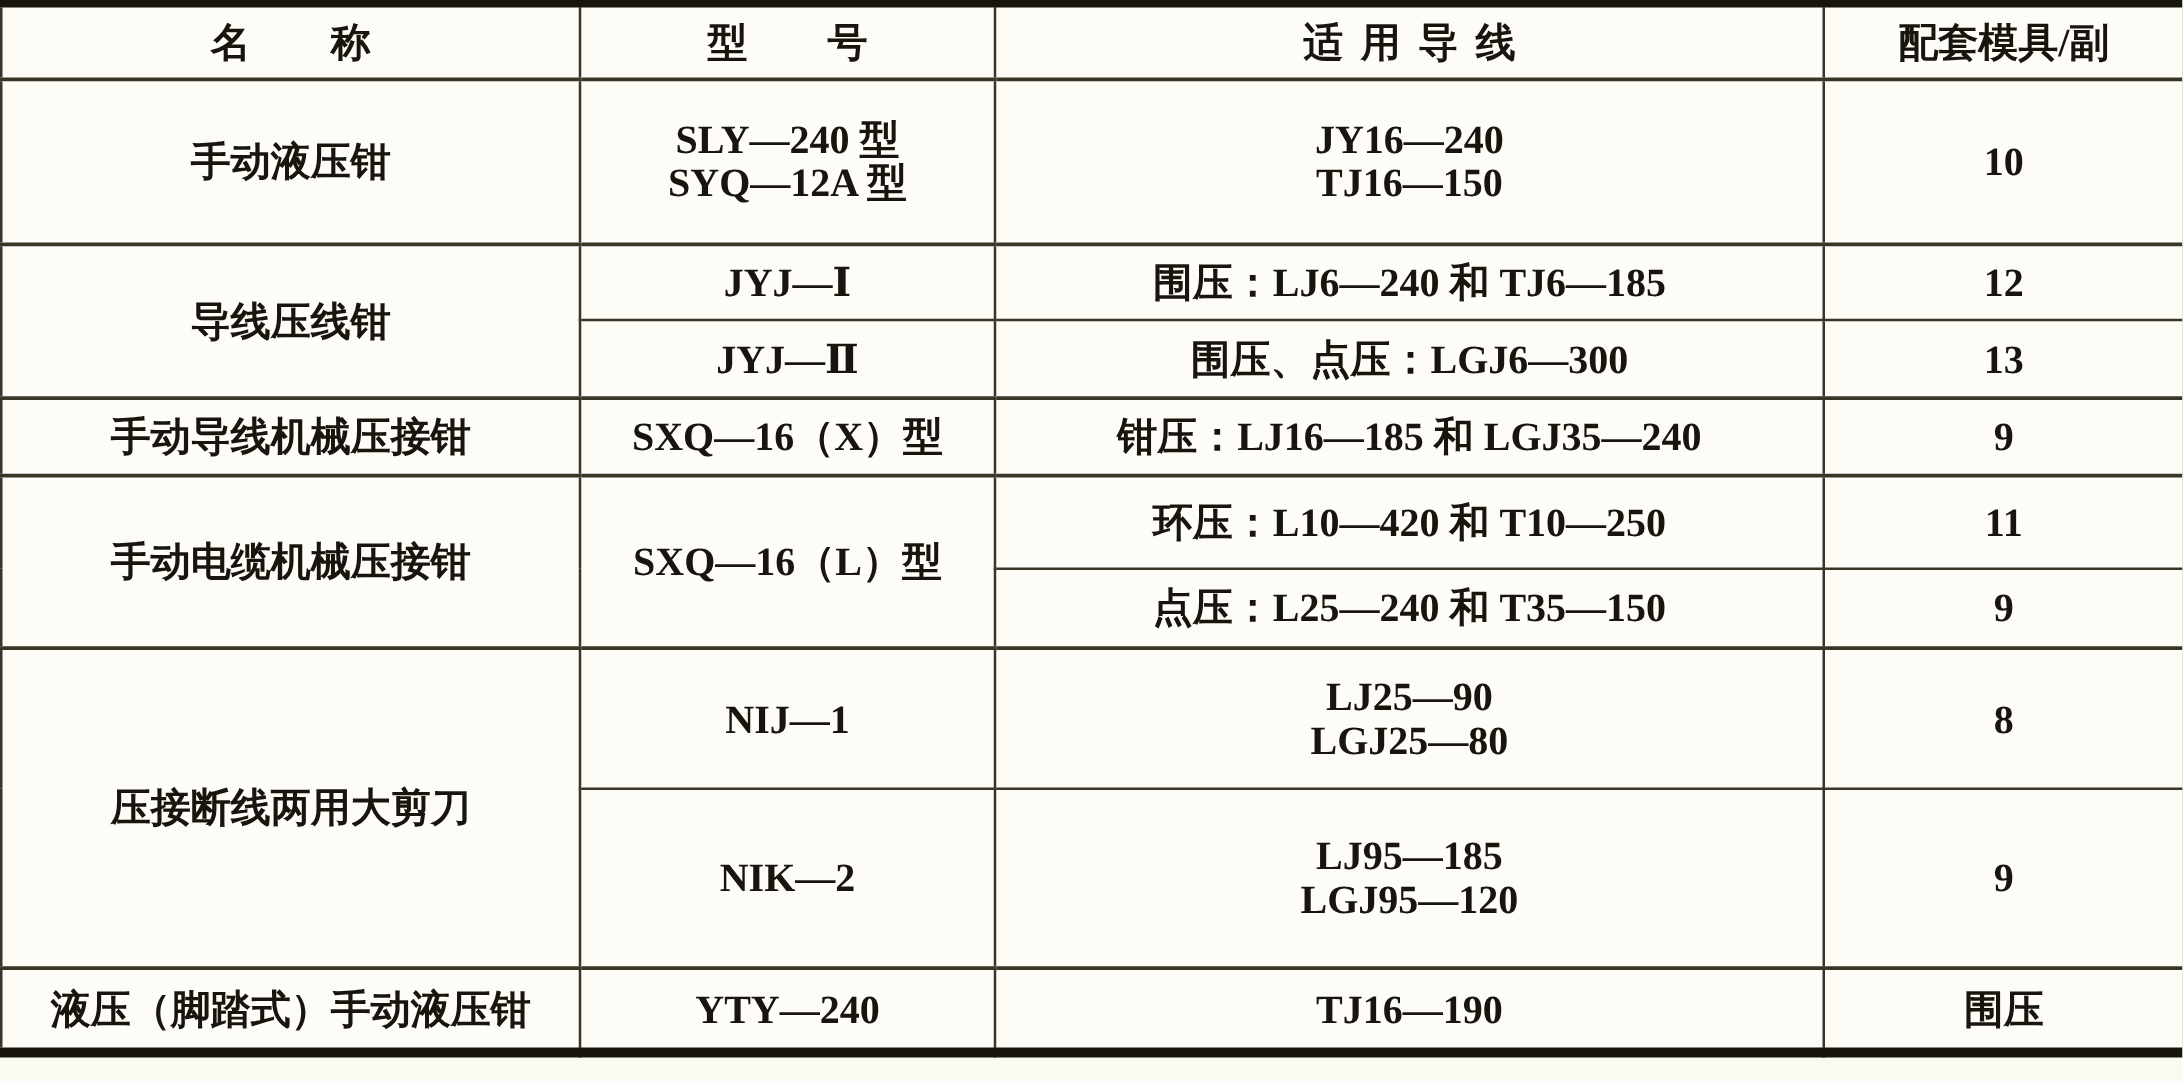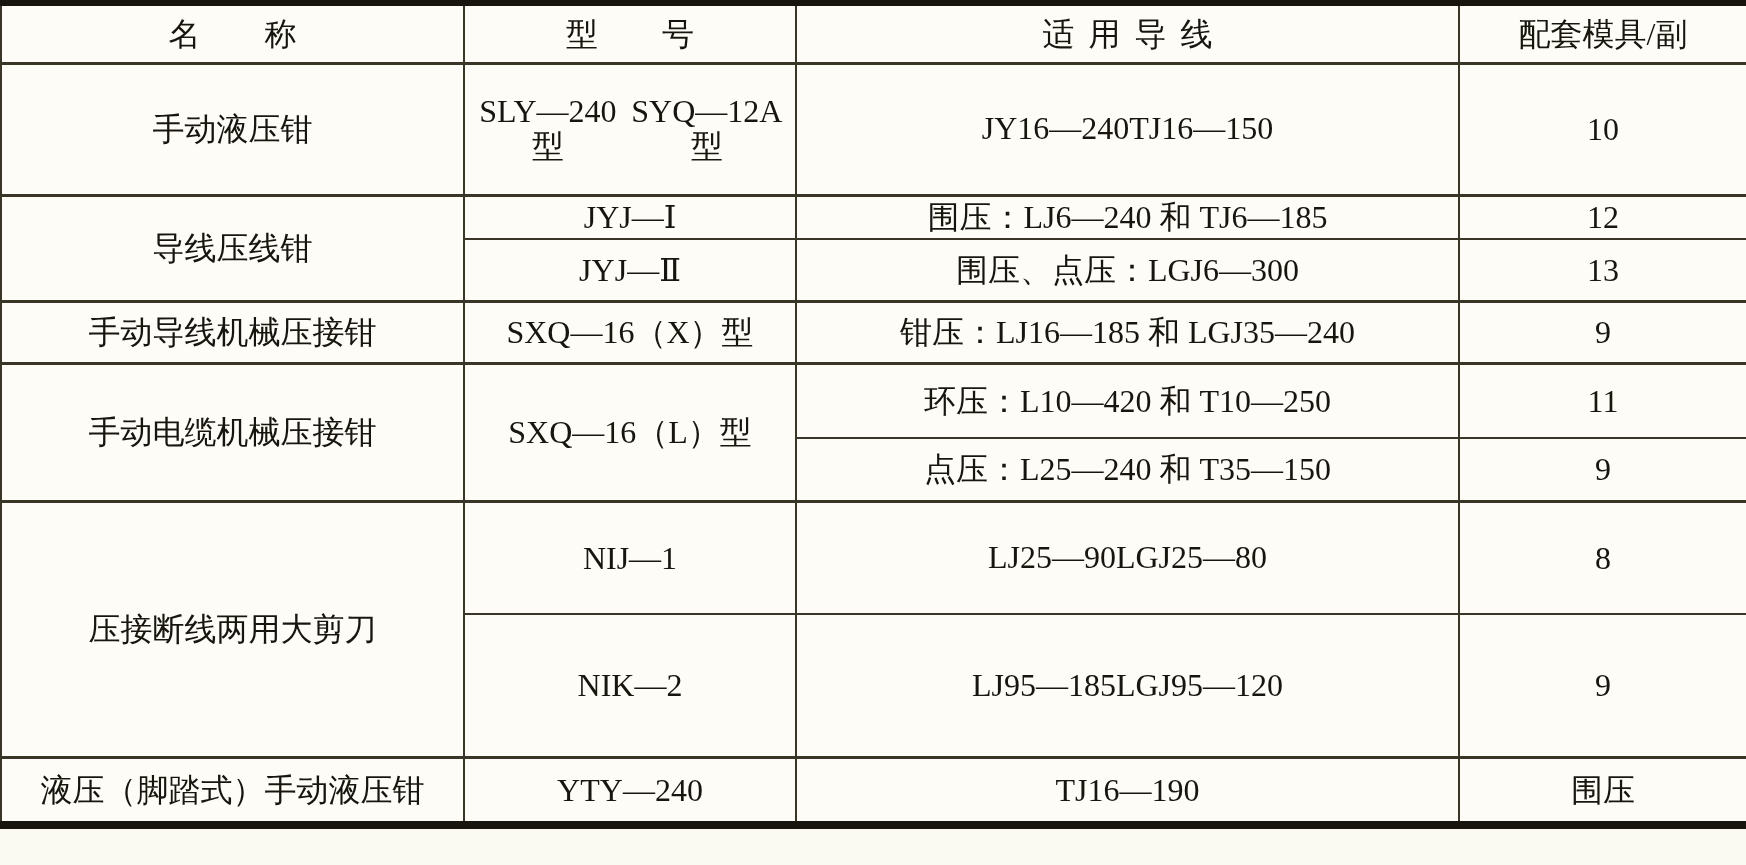--- a/index.html
+++ b/index.html
@@ -18,44 +18,44 @@
     border-top: 6px solid #17150e;
     border-bottom: 8px solid #17150e;
     border-left: 2px solid #393628;
     border-right: 2px solid #393628;
     background: #fdfcf6;
   }
   td, th {
     border: 2px solid #393628;
     text-align: center;
     vertical-align: middle;
-    font-weight: normal;
+    font-weight: bold;
     font-size: 32px;
     padding: 0 6px;
     line-height: 1.25;
     overflow: hidden;
   }
   tr.group > td { border-top-width: 3px; }
   
   col.c-name  { width: 463px; }
   col.c-model { width: 332px; }
   col.c-wires { width: 663px; }
   col.c-molds { width: 288px; }
   
   tr.rh  { height: 60px;  }
   tr.r1  { height: 132px; }
-  tr.r2a { height: 44px;  }
+  tr.r2a { height: 61px;  }
   tr.r2b { height: 62px;  }
   tr.r3  { height: 62px;  }
   tr.r4a { height: 75px;  }
   tr.r4b { height: 63px;  }
   tr.r5a { height: 113px; }
   tr.r5b { height: 143px; }
   tr.r6  { height: 68px;  }
-  .lines { display: flex; flex-direction: row; justify-content: center; }
+  .lines { display: flex; flex-direction: column; justify-content: center; }
   .lines div { line-height: 1.1; }
   th.th-wires { word-spacing: 6px; }
 </style>
 </head>
 <body>
 
 <div class="canvas">
   <table class="doc-table">
     <colgroup>
       <col class="c-name">

